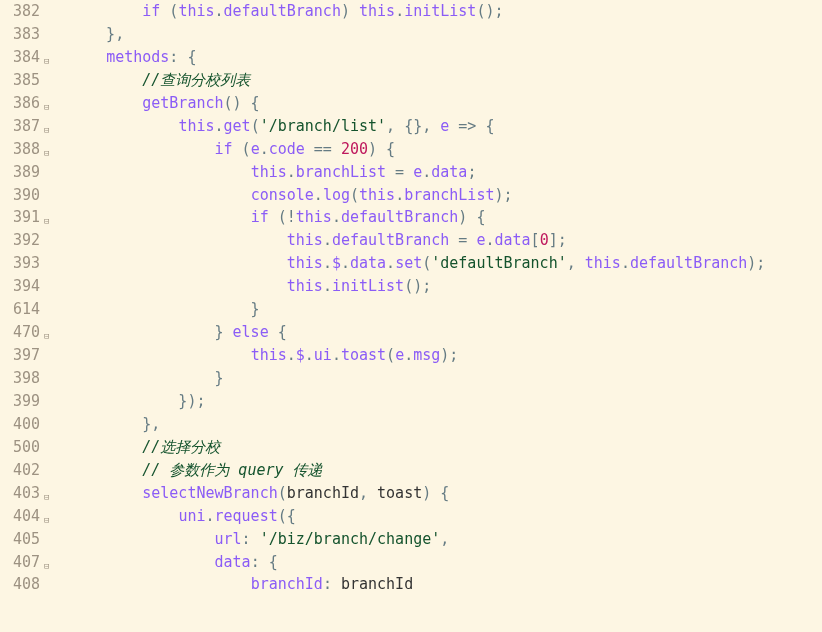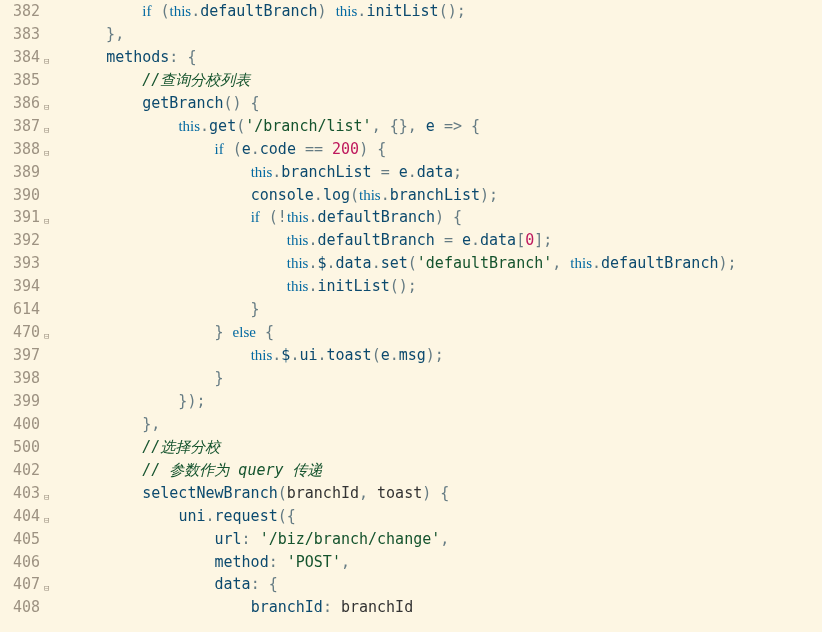--- a/index.html
+++ b/index.html
@@ -35,22 +35,22 @@
     top: 2px;
     display: inline-block;
   }
   .mid-bar {
     width: 2px;
     background: #eee8d5;
     flex-shrink: 0;
     margin-right: 8px;
   }
   .code { flex: 1; }
-  .kw { color: #0369a1; font-family: Liberation Serif, serif; }       
-  .prop { color: #0c4a6e; }      
+  .kw { color: #8b5cf6; }       
+  .prop { color: #8b5cf6; }      
   .str { color: #14532d; }      
   .cmt { color: #14532d; font-style: italic; }
   .op { color: #657b83; }
   .num { color: #be185d; }      
   .ident { color: #333; }
   .txt { color: #657b83; }
 </style>
 </head>
 <body>
 
@@ -72,16 +72,15 @@
     <div class="line"><div class="gutter">470</div><div class="foldcol"><span class="fold-marker">⊟</span></div><div class="mid-bar"></div><div class="code"><span class="txt">                } </span><span class="kw">else</span><span class="txt"> {</span></div></div>
     <div class="line"><div class="gutter">397</div><div class="foldcol"></div><div class="mid-bar"></div><div class="code"><span class="txt">                    </span><span class="kw">this</span><span class="op">.</span><span class="prop">$</span><span class="op">.</span><span class="prop">ui</span><span class="op">.</span><span class="prop">toast</span><span class="txt">(</span><span class="prop">e</span><span class="op">.</span><span class="prop">msg</span><span class="txt">);</span></div></div>
     <div class="line"><div class="gutter">398</div><div class="foldcol"></div><div class="mid-bar"></div><div class="code"><span class="txt">                }</span></div></div>
     <div class="line"><div class="gutter">399</div><div class="foldcol"></div><div class="mid-bar"></div><div class="code"><span class="txt">            });</span></div></div>
     <div class="line"><div class="gutter">400</div><div class="foldcol"></div><div class="mid-bar"></div><div class="code"><span class="txt">        },</span></div></div>
     <div class="line"><div class="gutter">500</div><div class="foldcol"></div><div class="mid-bar"></div><div class="code"><span class="txt">        </span><span class="cmt">//选择分校</span></div></div>
     <div class="line"><div class="gutter">402</div><div class="foldcol"></div><div class="mid-bar"></div><div class="code"><span class="txt">        </span><span class="cmt">// 参数作为 query 传递</span></div></div>
     <div class="line"><div class="gutter">403</div><div class="foldcol"><span class="fold-marker">⊟</span></div><div class="mid-bar"></div><div class="code"><span class="txt">        </span><span class="prop">selectNewBranch</span><span class="txt">(</span><span class="ident">branchId</span><span class="txt">, </span><span class="ident">toast</span><span class="txt">) {</span></div></div>
     <div class="line"><div class="gutter">404</div><div class="foldcol"><span class="fold-marker">⊟</span></div><div class="mid-bar"></div><div class="code"><span class="txt">            </span><span class="prop">uni</span><span class="op">.</span><span class="prop">request</span><span class="txt">({</span></div></div>
     <div class="line"><div class="gutter">405</div><div class="foldcol"></div><div class="mid-bar"></div><div class="code"><span class="txt">                </span><span class="prop">url</span><span class="txt">: </span><span class="str">'/biz/branch/change'</span><span class="txt">,</span></div></div>
-    <div class="line"><div class="gutter">406</div><div class="foldcol"></div><div class="mid-bar"></div><div class="code"><span class="txt">                </span><span class="prop">method</span><span class="txt">: </span><span class="str">'POST'</span><span class="txt">,</span></div></div>
     <div class="line"><div class="gutter">407</div><div class="foldcol"><span class="fold-marker">⊟</span></div><div class="mid-bar"></div><div class="code"><span class="txt">                </span><span class="prop">data</span><span class="txt">: {</span></div></div>
     <div class="line"><div class="gutter">408</div><div class="foldcol"></div><div class="mid-bar"></div><div class="code"><span class="txt">                    </span><span class="prop">branchId</span><span class="txt">: </span><span class="ident">branchId</span></div></div>
   </div>
 
 </body></html>

